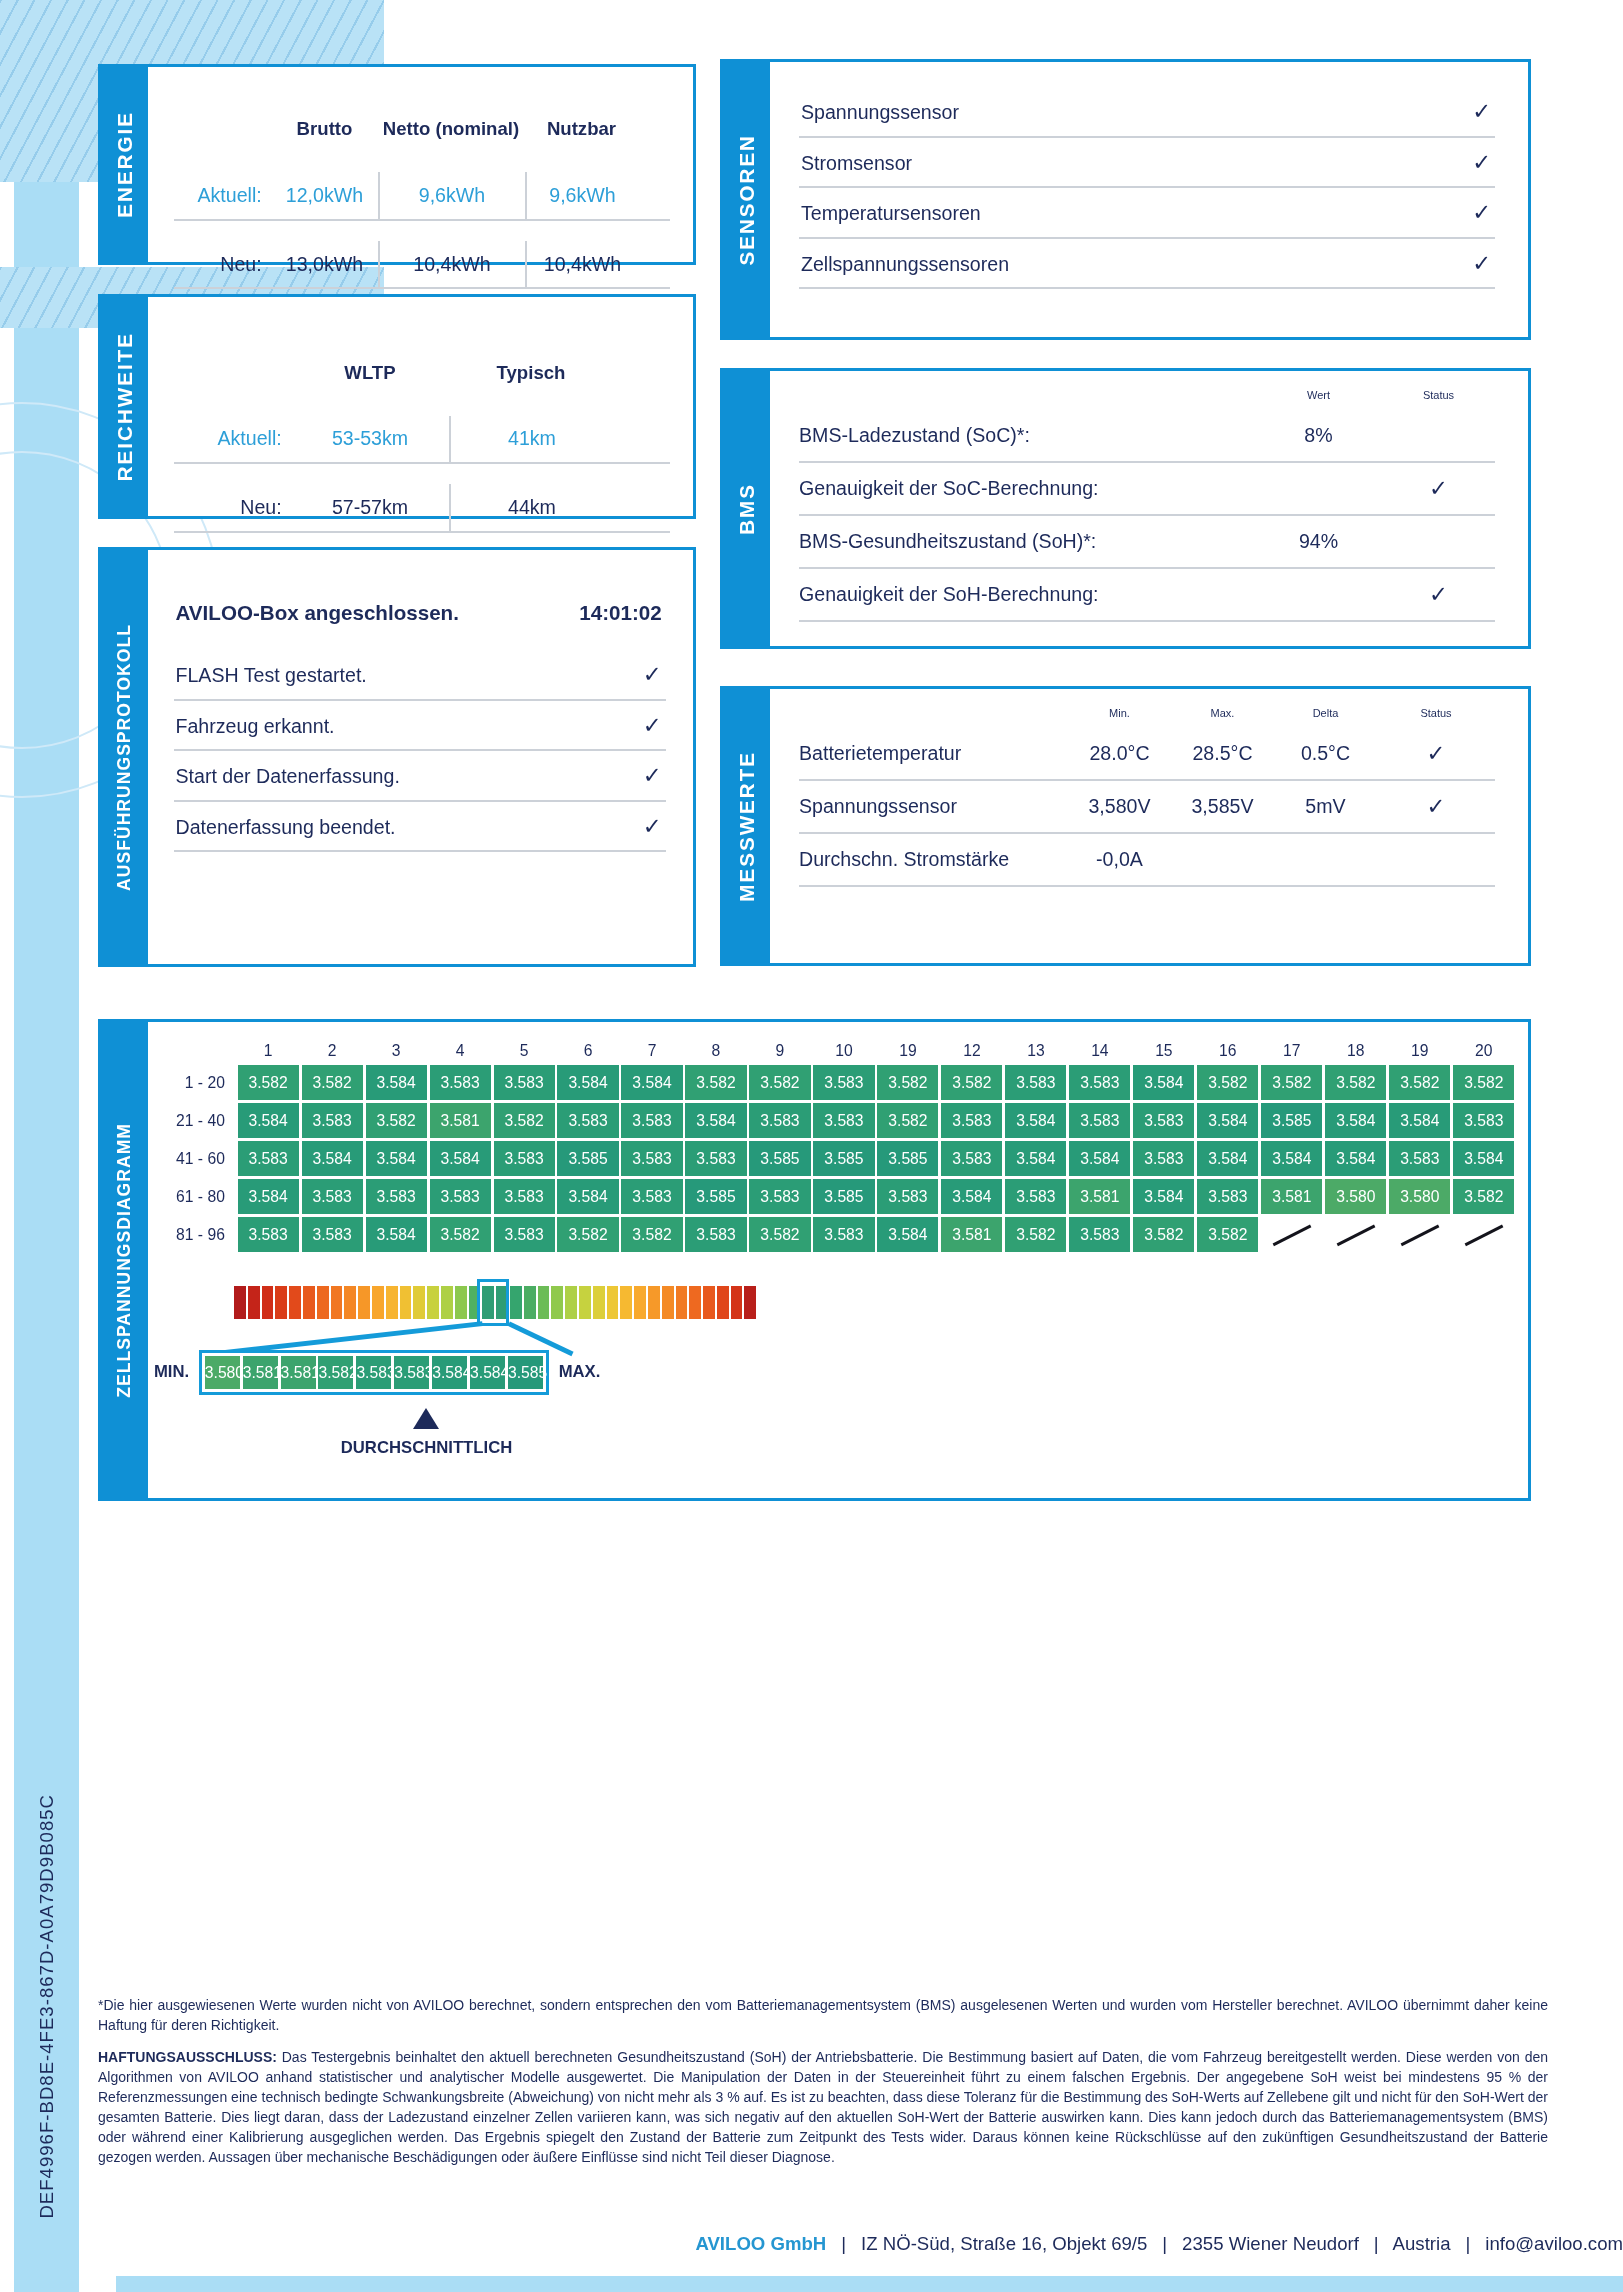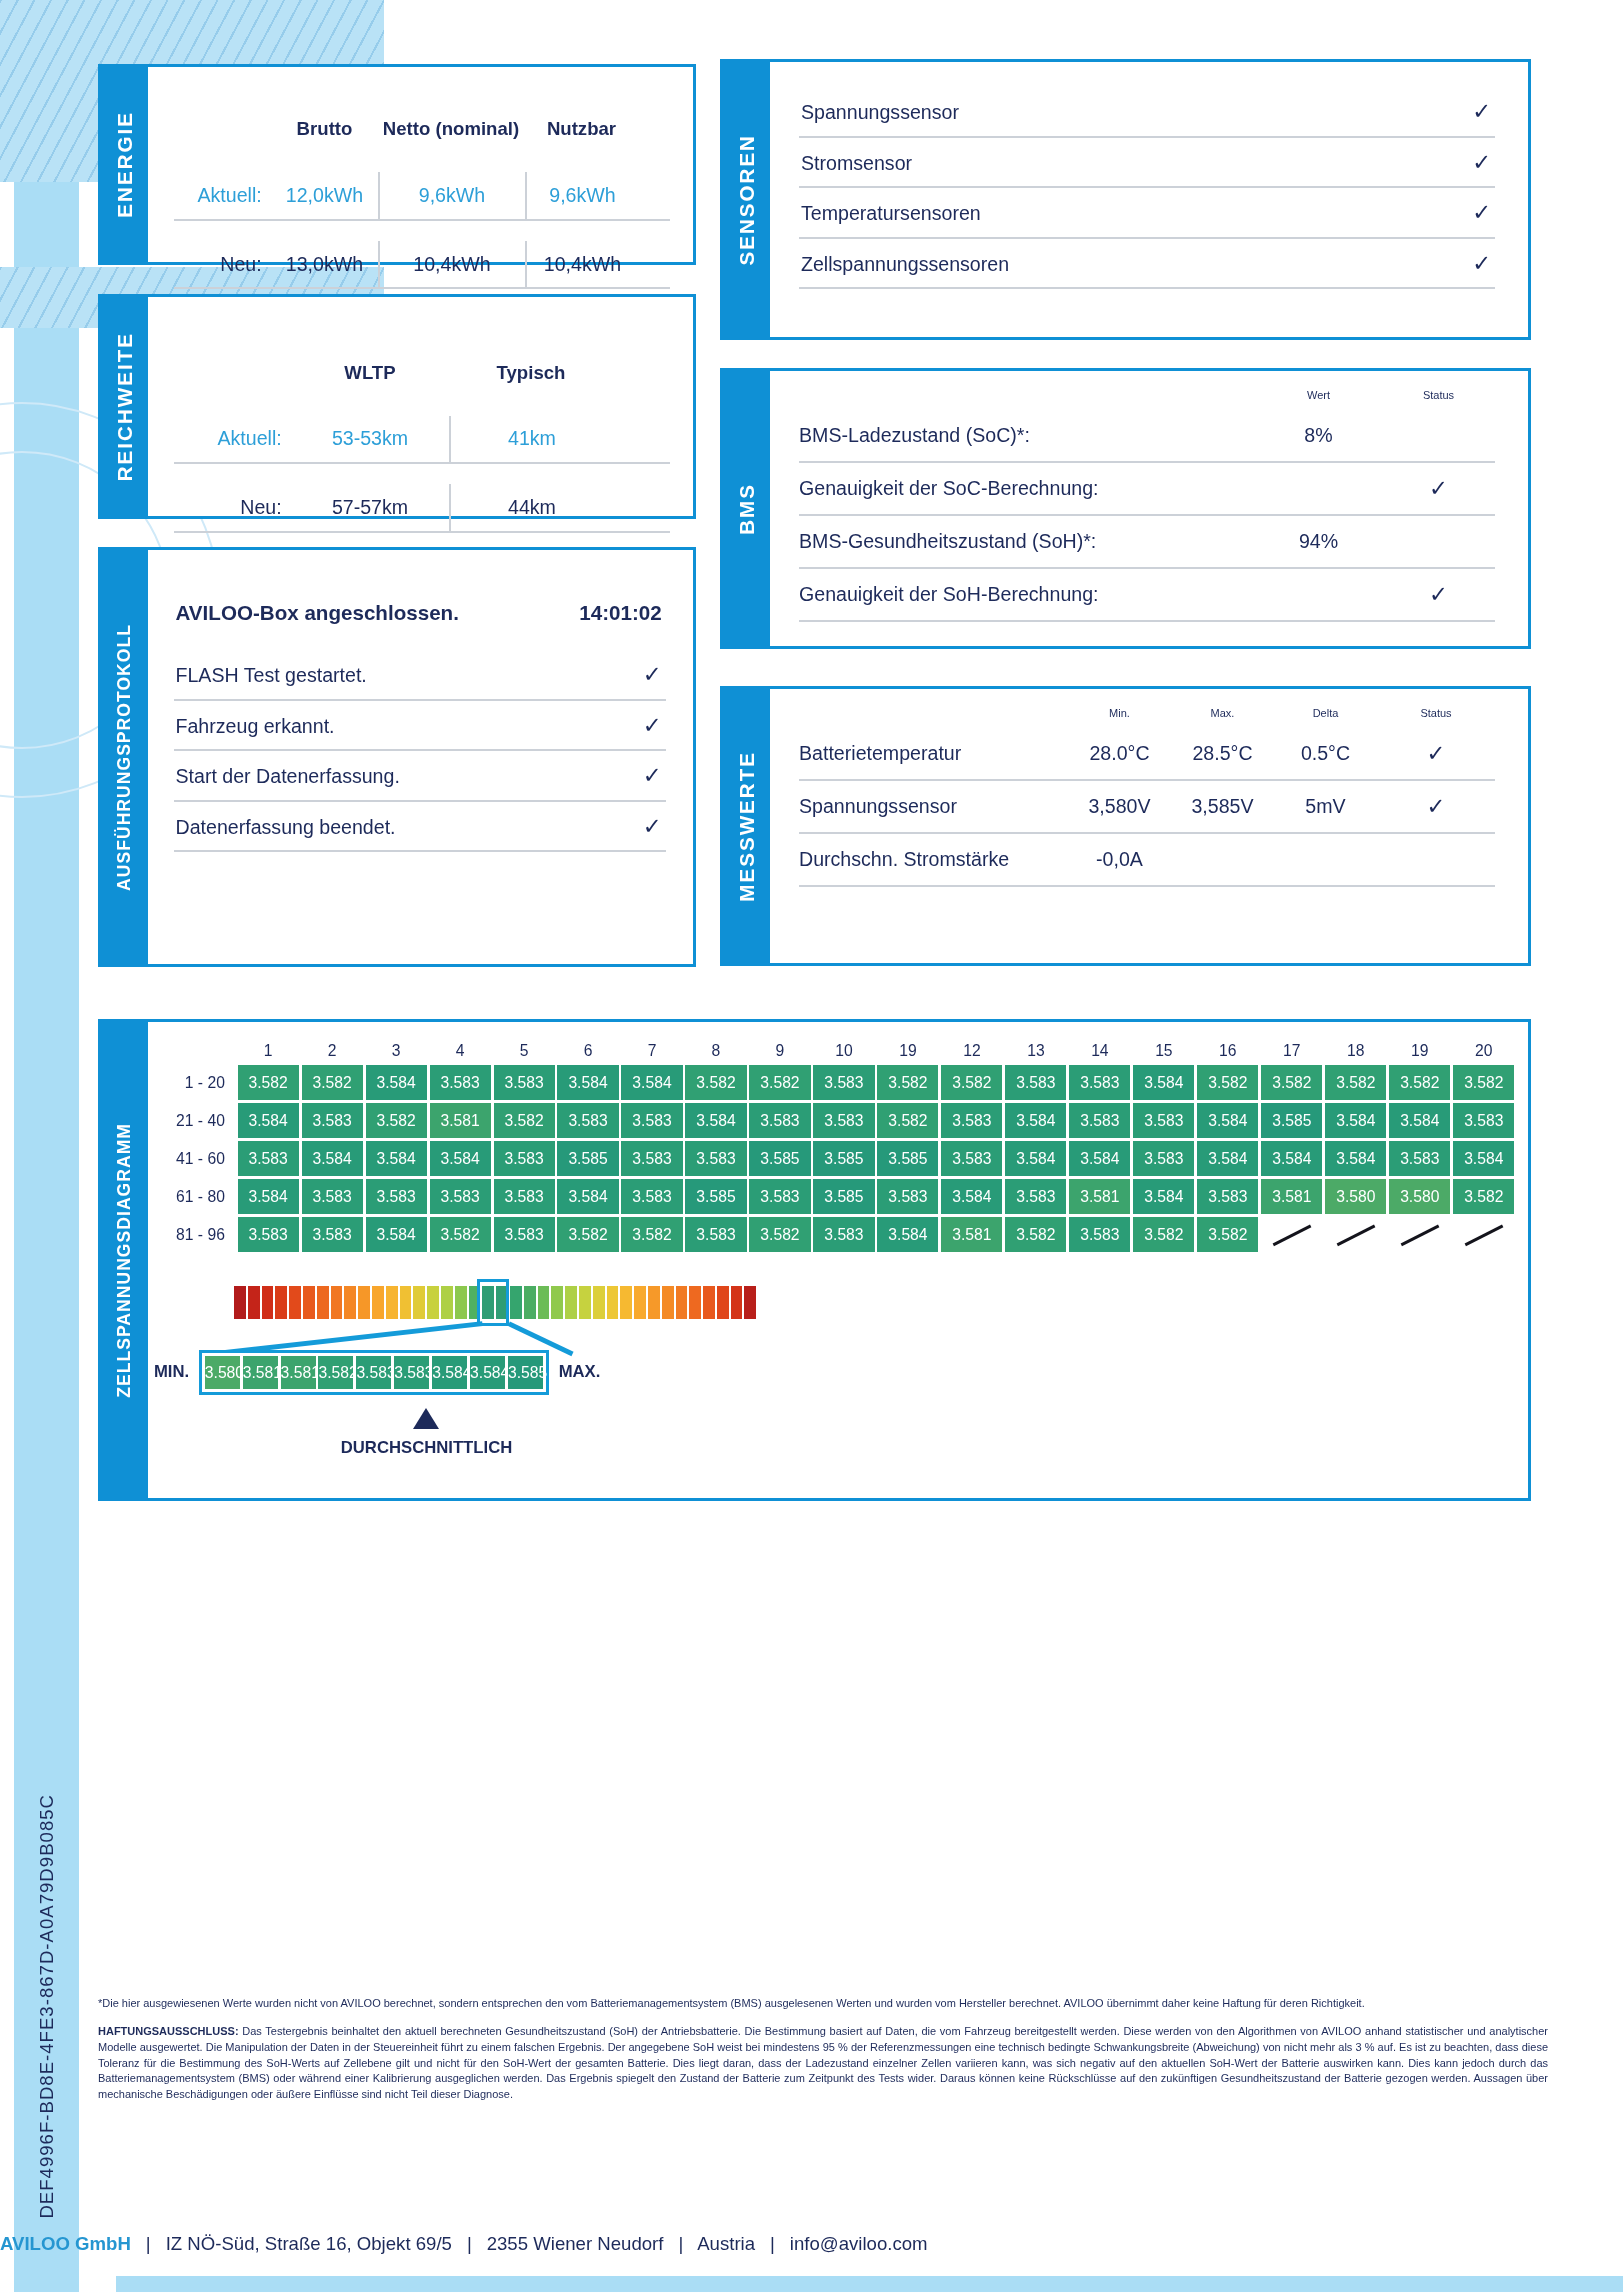--- a/index.html
+++ b/index.html
@@ -70,23 +70,23 @@
   .legend-wrap{position:absolute;left:5.9px;top:328px;display:flex;align-items:center;gap:9.8px;}
   .legend-min,.legend-max{font-weight:700;font-size:16.7px;color:#1d2a5a;}
   .legend-cells{border:3.9px solid #149bd9;padding:2.9px;display:flex;gap:2.9px;background:#fff;}
   .lcell{width:35px;height:33px;line-height:33px;text-align:center;color:#fff;font-size:15.7px;background:#2b9d75;}
   .avg-triangle{position:absolute;top:386px;width:0;height:0;border-left:13.7px solid transparent;border-right:13.7px solid transparent;border-bottom:21.6px solid #1d2a5a;}
   .avg-label{position:absolute;top:416px;width:235px;text-align:center;font-weight:700;font-size:16.7px;color:#1d2a5a;}
 
   
   .vertical-id{position:absolute;left:17.6px;top:1754px;height:505px;width:59px;display:flex;align-items:center;justify-content:center;z-index:1;}
   .vertical-id span{writing-mode:vertical-rl;transform:rotate(180deg);font-size:18.6px;letter-spacing:1px;color:#1d2a5a;}
-  .footnotes{position:absolute;left:98px;right:75px;top:1996px;z-index:2;font-size:11px;line-height:1.42;text-align:justify;}
+  .footnotes{position:absolute;left:98px;right:75px;top:1996px;z-index:2;font-size:14px;line-height:1.42;text-align:justify;}
   .footnotes p{margin:0 0 12.7px 0;}
-  .footer-line{position:absolute;left:0;right:0;top:2233px;text-align:left;font-size:18.6px;z-index:2;}
+  .footer-line{position:absolute;left:0;right:0;top:2233px;text-align:right;font-size:18.6px;z-index:2;}
   .footer-line .sep{margin:0 9.8px;color:#1d2a5a;}
   .footer-company{color:#2596d1;font-weight:600;}
 </style>
 </head>
 <body>
 
 <div id="page">
 
   <div class="decor-band"></div>
   <div class="decor-hatch decor-corner"></div>

